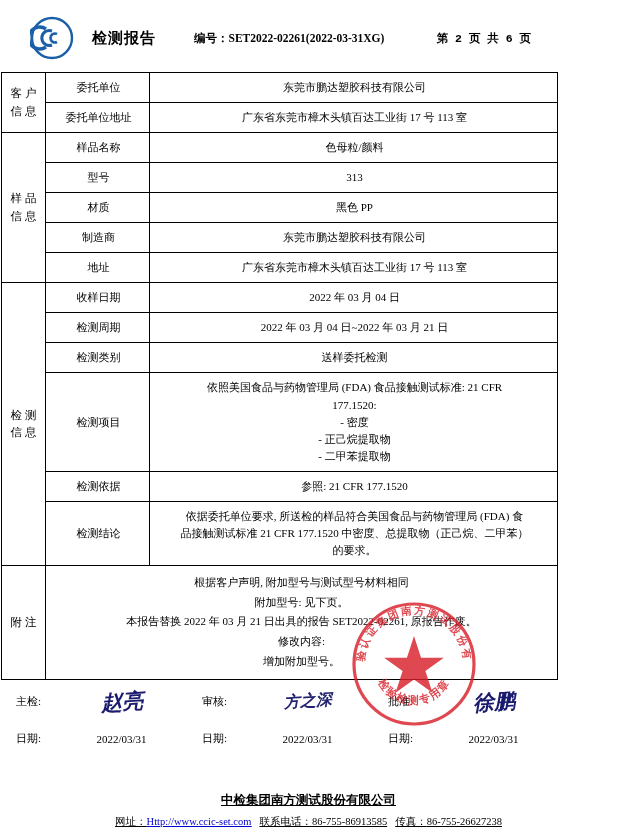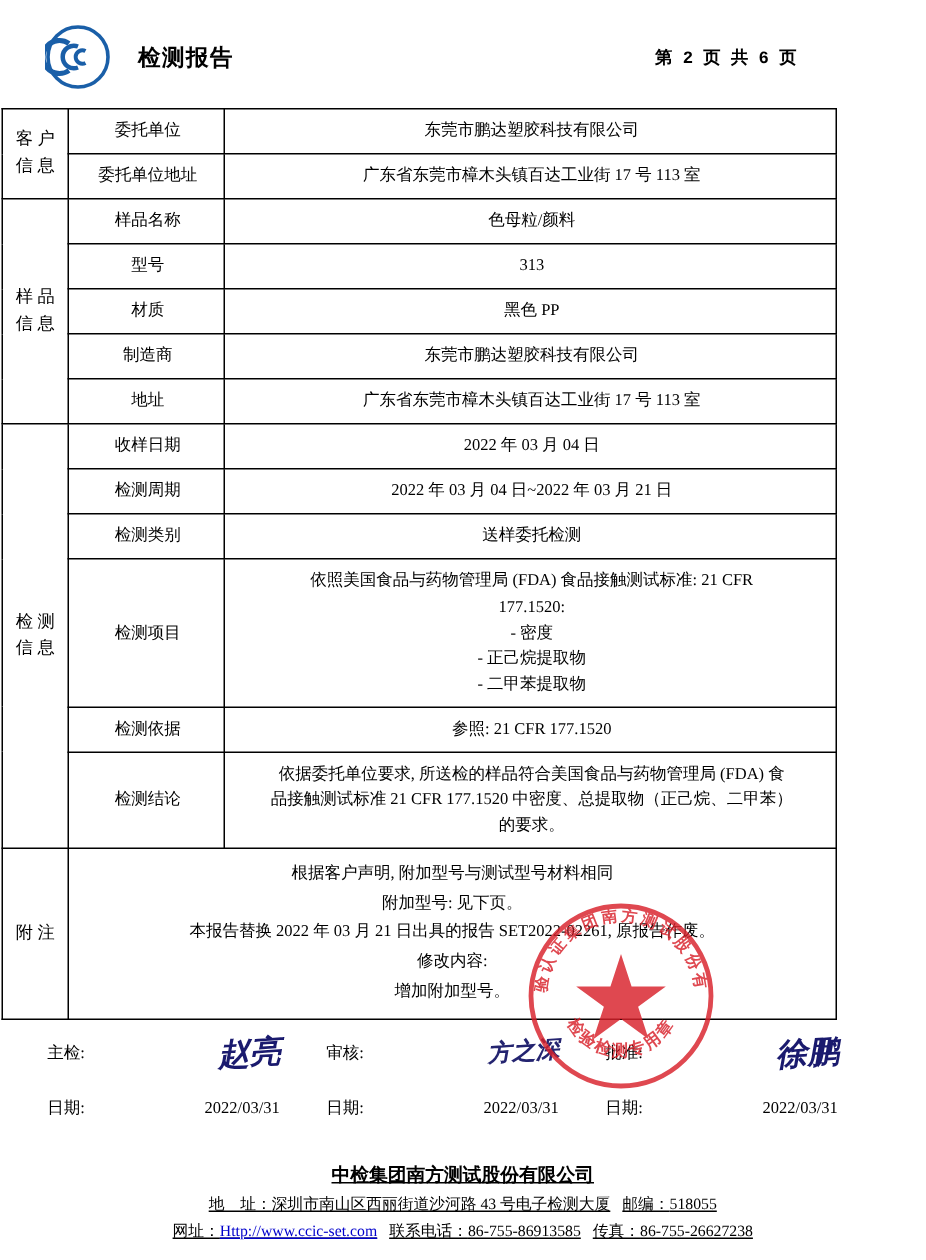--- a/index.html
+++ b/index.html
@@ -105,21 +105,20 @@
     width: 557px;
     margin: 0 auto;
     table-layout: fixed;
     position: relative;
   }
   .sig-table td {
     border: none;
     font-size: 11px;
     padding: 0;
     vertical-align: middle;
-    text-align: right;
   }
   .sig-row { height: 44px; }
   .sig-label {
     width: 56px;
     text-align: center;
     white-space: nowrap;
   }
   .sig-val {
     width: 130px;
     text-align: center;
@@ -184,20 +183,23 @@
   <div class="header">
     <div class="logo">
       <svg width="44" height="44" viewBox="0 0 44 44" xmlns="http://www.w3.org/2000/svg">
         <circle cx="22" cy="22" r="20" fill="none" stroke="#1a5fa8" stroke-width="2.4"></circle>
         <path d="M16 13 A11 11 0 1 0 16 31" fill="none" stroke="#1a5fa8" stroke-width="3.4"></path>
         <path d="M22 15 A7.5 7.5 0 1 0 22 29" fill="none" stroke="#1a5fa8" stroke-width="3"></path>
         <path d="M27 18 A4.5 4.5 0 1 0 27 26" fill="none" stroke="#1a5fa8" stroke-width="2.6"></path>
       </svg>
     </div>
     <div class="header-title">检测报告</div>
+    <div class="header-code">
+      <span class="lbl">编号：</span><span>SET2022-02261(2022-03-31XG)</span>
+    </div>
     <div class="header-page">第 2 页 共 6 页</div>
   </div>
 
   <table class="doc-table">
     <colgroup>
       <col style="width:44px">
       <col style="width:104px">
       <col>
     </colgroup>
     <tbody>
@@ -336,20 +338,17 @@
         <text font-size="11" fill="#d8202a" font-family="'Liberation Serif', serif" font-weight="bold" letter-spacing="1.6">
           <textPath href="#arcBot" startOffset="50%" text-anchor="middle">检验检测专用章</textPath>
         </text>
       </g>
     </svg>
   </div>
 
   <div class="footer">
     <div class="company">中检集团南方测试股份有限公司</div>
     <div>
-      <span>地　址：</span><span>深圳市南山区西丽街道沙河路 43 号电子检测大厦</span><span class="sp"></span><span>邮编：</span><span>518055</span>
-    </div>
-    <div>
       <span>网址：</span><a href="#">Http://www.ccic-set.com</a><span class="sp"></span><span>联系电话：</span><span>86-755-86913585</span><span class="sp"></span><span>传真：</span><span>86-755-26627238</span>
     </div>
   </div>
 
 </div>
 
 </body></html>

